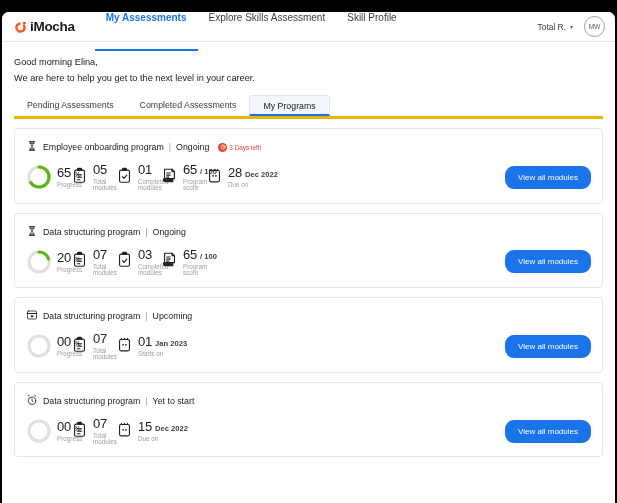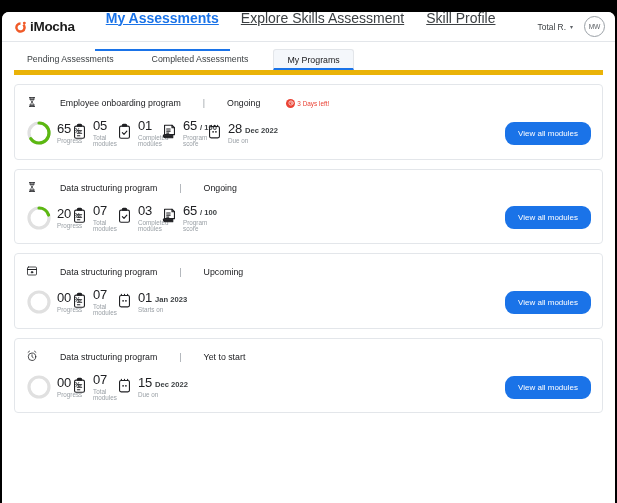--- a/index.html
+++ b/index.html
@@ -31,28 +31,27 @@
   .brand { display: flex; align-items: center; gap: 3px; }
   .brand-mark { width: 13px; height: 13px; position: relative; display:block; }
   .brand-text {
     font-size: 13.5px;
     font-weight: bold;
     color: #1b1b1b;
     letter-spacing: -0.3px;
   }
   .navlinks { display: flex; align-items: center; margin-left: 20px; height: 30px; }
   .navlink {
-    font-size: 14px;
+    font-size: 10px;
     color: #3c4043;
     padding: 0 11px;
     height: 48px;
     line-height: 30px;
     white-space: nowrap;
     cursor: pointer;
-    text-decoration: underline;
   }
   .navlink.active { color: #1a73e8; font-weight: bold; box-shadow: inset 0 -2px 0 0 #1a73e8; }
   .nav-right {
     margin-left: auto;
     display: flex;
     align-items: center;
     gap: 11px;
   }
   .user-name { font-size: 8.4px; color: #3c4043; display:flex; align-items:center; gap:4px; }
   .caret { font-size: 6px; color: #5f6368; line-height: 1; }
@@ -65,23 +64,22 @@
 
   
   .greeting { padding: 12px 12px 0 12px; }
   .greet-line { font-size: 9.2px; color: #202124; line-height: 16px; }
 
   
   .tabs {
     margin: 11px 12px 0 12px;
     display: flex;
     align-items: flex-end;
-    border-bottom: 5px solid #eab308;
+    border-bottom: 3px solid #eab308;
     height: 22px;
-    gap: 12px;
   }
   .tab {
     font-size: 8.8px;
     color: #3c4043;
     padding: 0 13px;
     height: 21px;
     line-height: 21px;
     cursor: pointer;
     white-space: nowrap;
     position: relative;
@@ -98,21 +96,21 @@
   .cards { padding: 9px 12px 0 12px; display: flex; flex-direction: column; gap: 9px; }
   .card {
     border: 1px solid #e3e6ea;
     border-radius: 4px;
     background: #fff;
     padding: 9px 11px 11px 11px;
   }
   .card-head {
     display: flex;
     align-items: center;
-    gap: 22px;
+    gap: 5px;
     margin-bottom: 7px;
     text-align: center;
   }
   .card-title {
     font-size: 8.8px;
     color: #202124;
     white-space: nowrap;
   }
   .sep { color: #9aa0a6; font-size: 8.8px; }
   .card-status { font-size: 8.8px; color: #202124; white-space: nowrap; }
@@ -185,20 +183,24 @@
       <div class="user-name">
         <span>Total R.</span>
         <span class="caret">▾</span>
       </div>
       <div class="avatar">
         <span>MW</span>
       </div>
     </div>
   </div>
 
+  <div class="greeting">
+    <div class="greet-line">Good morning Elina,</div>
+    <div class="greet-line">We are here to help you get to the next level in your career.</div>
+  </div>
 
   <div class="tabs">
     <div class="tab">Pending Assessments</div>
     <div class="tab">Completed Assessments</div>
     <div class="tab active">My Programs</div>
   </div>
 
   <div class="cards" id="cards-container">
       <div class="card">
         <div class="card-head">

